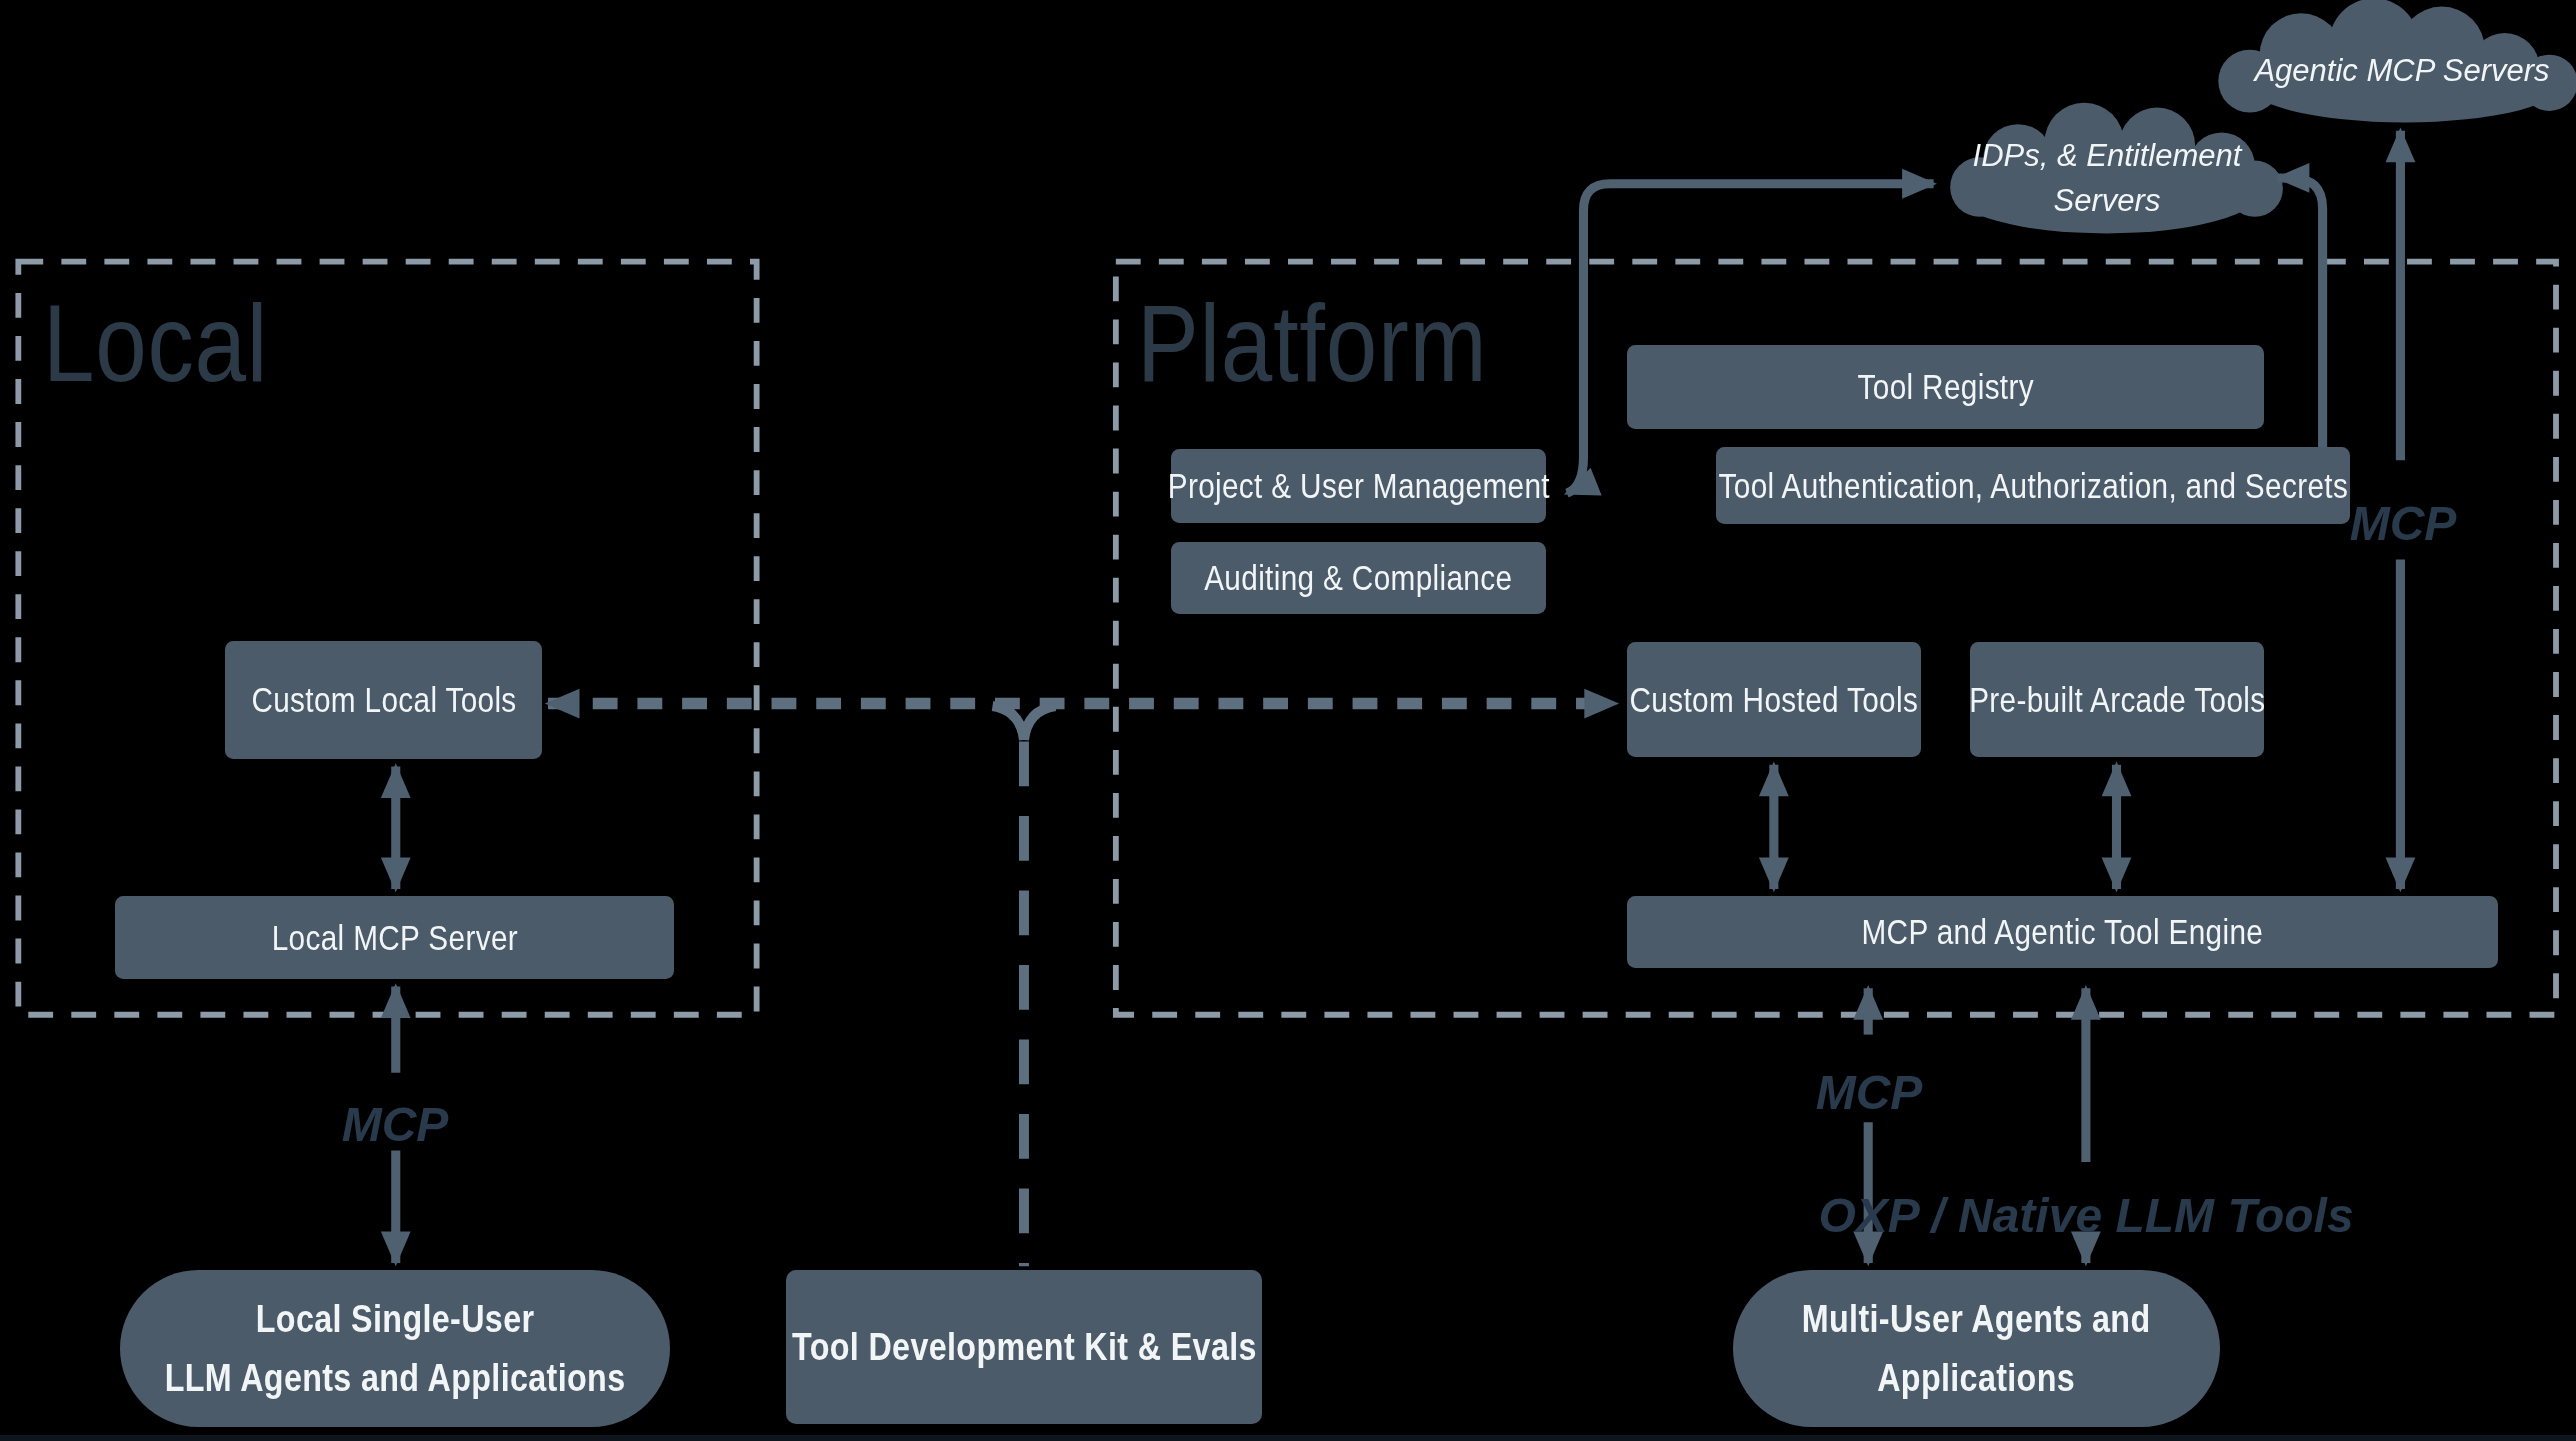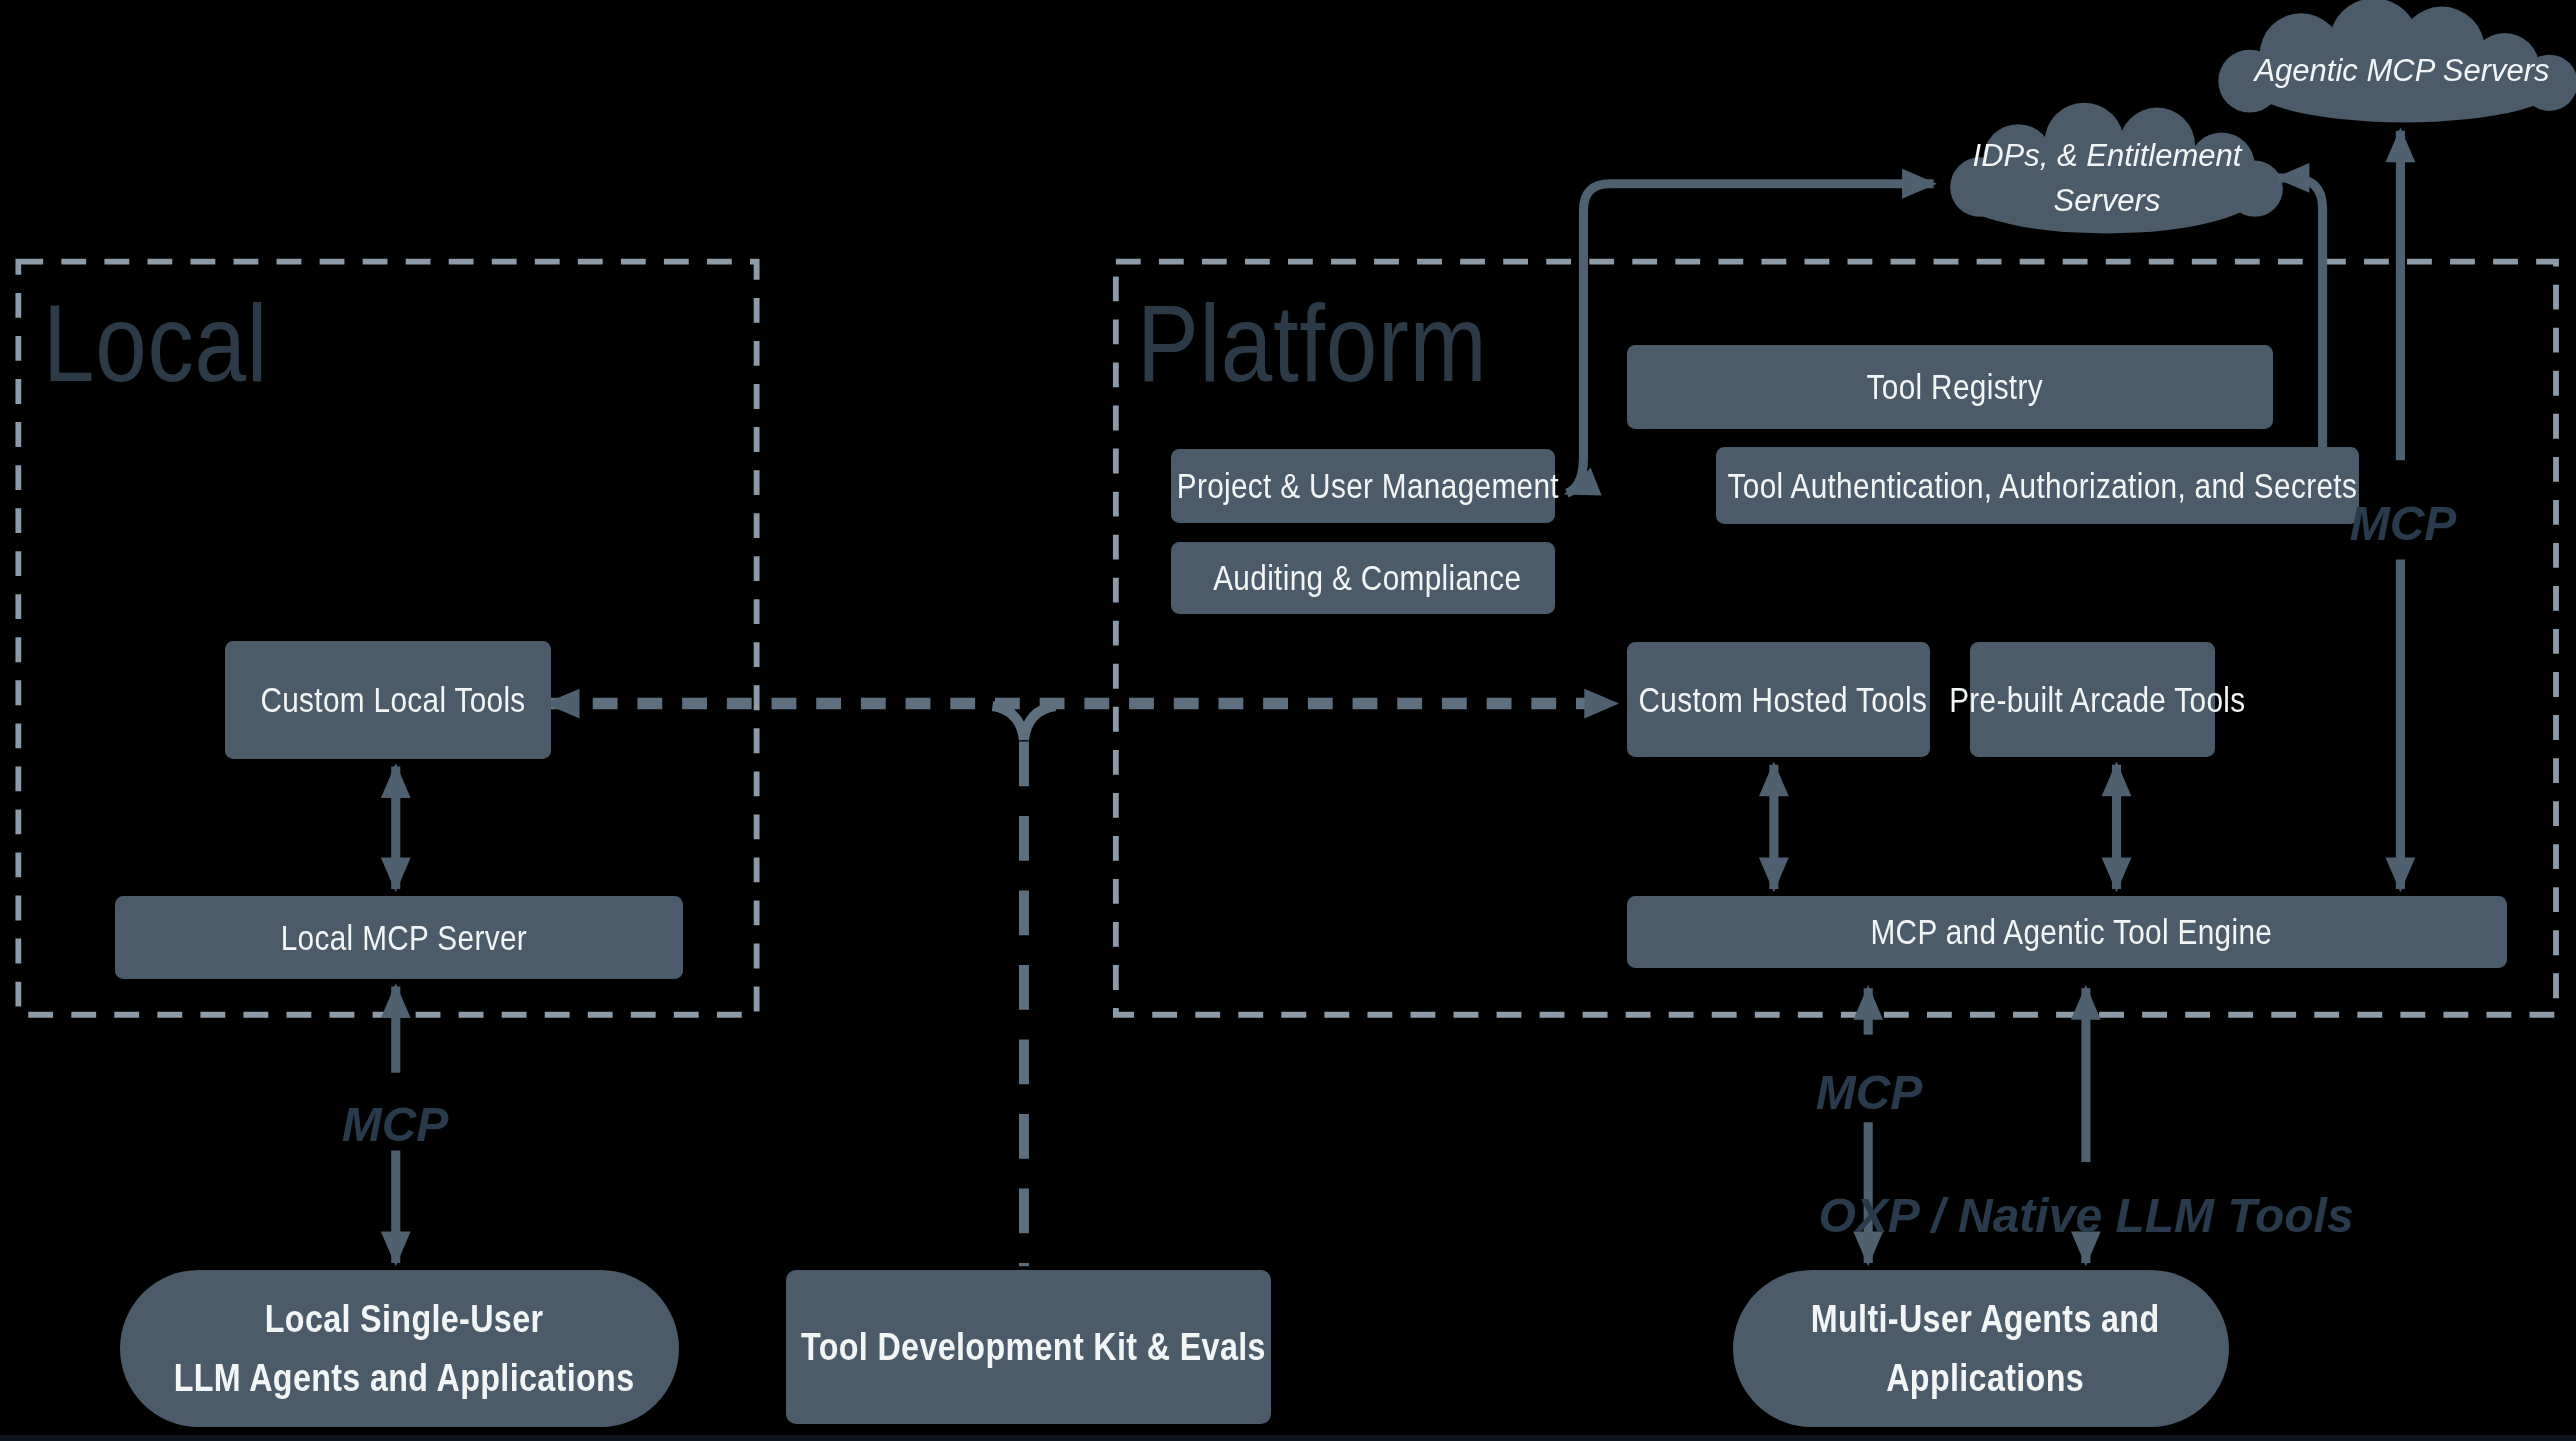--- a/index.html
+++ b/index.html
@@ -23,21 +23,20 @@
     position: absolute;
     background: var(--node-fill, #4b5b6a);
     color: var(--node-text, #f2f5f6);
     display: flex;
     align-items: center;
     justify-content: center;
     text-align: center;
     border-radius: 8.3px;
     font-size: 35px;
     letter-spacing: 0.4px;
-    padding-left: 9px;
   }
   .node .squeeze { display: inline-block; transform: scaleX(0.85); white-space: nowrap; }
   .node.stadium { border-radius: 79px; font-weight: bold; font-size: 38px; line-height: 1.55; }
   .node.bold { font-weight: bold; font-size: 38px; }
 
   .region-title {
     position: absolute;
     color: var(--region-title, #2c3946);
     font-size: 109px;
     font-weight: 500;
@@ -154,21 +153,21 @@
   </div>
   <div class="node" style="left:1716px; top:447px; width:634px; height:77px;">
     <span class="squeeze">Tool Authentication, Authorization, and Secrets</span>
   </div>
   <div class="node" style="left:1171px; top:542px; width:375px; height:72px;">
     <span class="squeeze">Auditing &amp; Compliance</span>
   </div>
   <div class="node" style="left:1627px; top:642px; width:294px; height:115px;">
     <span class="squeeze">Custom Hosted Tools</span>
   </div>
-  <div class="node" style="left:1970px; top:642px; width:236px; height:115px;">
+  <div class="node" style="left:1970px; top:642px; width:294px; height:115px;">
     <span class="squeeze">Pre-built Arcade Tools</span>
   </div>
   <div class="node" style="left:1627px; top:896px; width:871px; height:72px;">
     <span class="squeeze">MCP and Agentic Tool Engine</span>
   </div>
 
   <div class="node stadium" style="left:120px; top:1270px; width:550px; height:157px;">
     <span class="squeeze">
       <div>Local Single-User</div>
       <div>LLM Agents and Applications</div>

